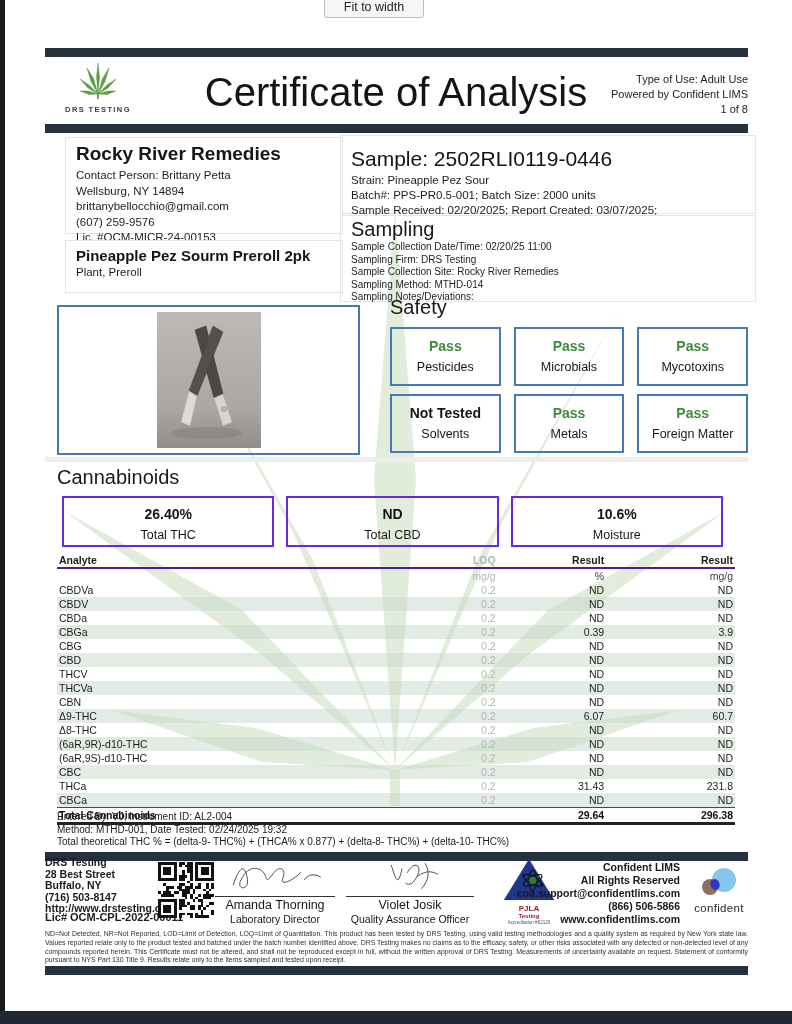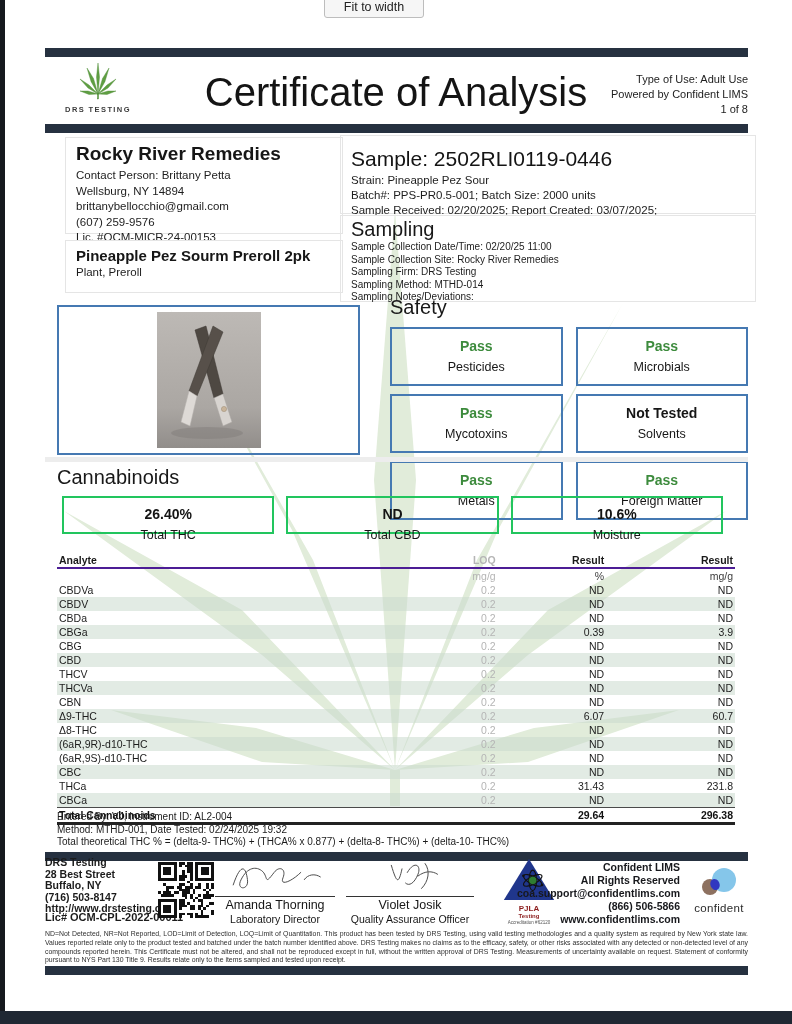--- a/index.html
+++ b/index.html
@@ -38,28 +38,28 @@
 
   .sampling-card{left:332px;top:215px;width:416px;height:87px;padding:2px 10px;}
   .section-h{font-size:20px;font-weight:500;color:#181818;}
   .sampling-line{font-size:10px;line-height:12.6px;color:#1d1d1d;}
 
   .photo-card{left:57px;top:305px;width:303px;height:150px;border:2px solid #4579b2;
               box-sizing:border-box;display:flex;align-items:center;justify-content:center;}
 
   .safety-h{left:390px;top:296px;}
   .safety-grid{left:390px;top:327px;width:358px;display:grid;
-               grid-template-columns:repeat(2,1fr);gap:8px 13px;}
+               grid-template-columns:repeat(3,1fr);gap:8px 13px;}
   .safety-box{height:59px;border:2px solid #4579b2;box-sizing:border-box;text-align:center;}
   .safety-status{font-size:14px;font-weight:bold;margin-top:9px;color:#161616;}
   .safety-label{font-size:12.5px;margin-top:6px;color:#161616;}
 
   .cann-h{left:57px;top:466px;}
   .summary-row{left:62px;top:496px;width:661px;display:flex;gap:12px;}
-  .sum-box{flex:1;height:38px;border:2px solid #22c55e;box-sizing:border-box;text-align:center;}
+  .sum-box{flex:1;height:51px;border:2px solid #6d28d9;box-sizing:border-box;text-align:center;}
   .sum-value{font-size:14px;font-weight:bold;margin-top:8px;color:#141414;}
   .sum-label{font-size:12.5px;margin-top:6px;color:#161616;}
 
   table.cann{left:57px;top:553px;width:678px;border-collapse:collapse;table-layout:fixed;}
   table.cann th, table.cann td{padding:1.5px 2px;font-size:10.5px;line-height:11px;
       text-align:right;overflow:hidden;white-space:nowrap;}
   table.cann th:first-child, table.cann td:first-child{text-align:left;}
   tr.head th{font-weight:bold;color:#1a1a1a;border-bottom:2px solid #4c1d95;}
   tr.head th.gray, .col-loq{color:#b5b5b5;}
   tr.units td{color:#3c3c3c;}
@@ -166,22 +166,22 @@
         <div class="sample-line"><span>Batch#: PPS-PR0.5-001; Batch Size: 2000 units</span></div>
         <div class="sample-line"><span>Sample Received: 02/20/2025; Report Created: 03/07/2025;</span></div>
       </div>
   </div>
 
   <div class="card sampling-card">
     <div class="section-h">Sampling</div>
     <div>
 
     <div class="sampling-line"><span>Sample Collection Date/Time: 02/20/25 11:00</span></div>
+        <div class="sampling-line"><span>Sampling Firm: DRS Testing</span></div>
         <div class="sampling-line"><span>Sample Collection Site: Rocky River Remedies</span></div>
-        <div class="sampling-line"><span>Sampling Firm: DRS Testing</span></div>
         <div class="sampling-line"><span>Sampling Method: MTHD-014</span></div>
         <div class="sampling-line"><span>Sampling Notes/Deviations:</span></div>
       </div>
   </div>
 
   <div class="photo-card">
     <svg width="104" height="136" viewBox="0 0 104 136">
       <defs>
         <linearGradient id="g" x1="0" y1="0" x2="0" y2="1">
           <stop offset="0" stop-color="#bdb9b5"></stop>

